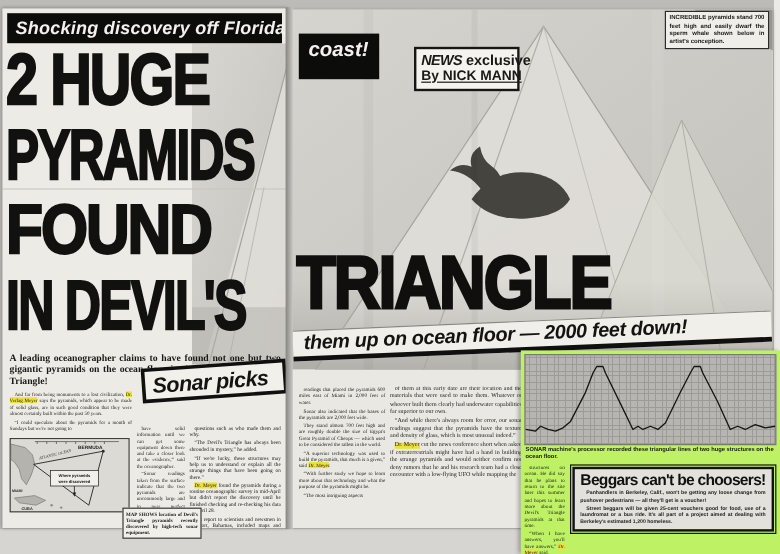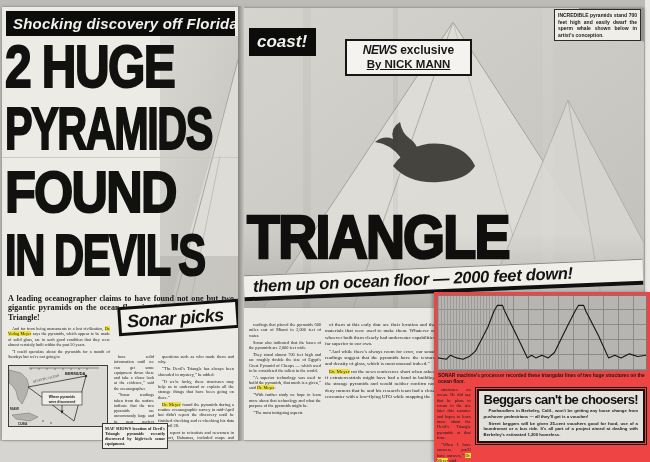--- a/index.html
+++ b/index.html
@@ -39,44 +39,44 @@
   .banner-left{position:absolute;left:116px;top:296px;width:121px;height:29px;background:#f2f0ea;
                border:3px solid #101010;transform:rotate(-4deg);display:flex;align-items:center;
                padding-left:6px;font:italic 700 18px/1 "Liberation Sans",sans-serif;letter-spacing:-.5px;
                color:#131312;z-index:5;white-space:nowrap;}
   .map-frame{width:100px;height:62px;border:1px solid #403e3a;background:#dcdad4;margin-top:2px;}
   .map-caption{position:absolute;left:100px;top:416px;width:66px;background:#f1efe9;border:.5px solid #3a3834;
                padding:1.5px 2px;font:700 4.2px/1.25 "Liberation Serif",serif;text-align:justify;z-index:6;}
 
   
   .photo{position:absolute;left:0;top:0;width:401px;height:300px;z-index:3;}
-  .coast{position:absolute;left:6px;top:20px;background:#0c0c0b;color:#f3f1ed;padding:5px 9px 6px 8px;
+  .coast{position:absolute;left:6px;top:20px;background:#0c0c0b;color:#f3f1ed;padding:5px 9px 16px 8px;
          font:italic 700 17px/1 "Liberation Sans",sans-serif;z-index:5;white-space:nowrap;}
-  .newsbox{position:absolute;left:102px;top:31px;width:127px;background:#f5f3ef;border:2px solid #161616;
+  .newsbox{position:absolute;left:102px;top:31px;width:88px;background:#f5f3ef;border:2px solid #161616;
            padding:3px 4px;text-align:center;z-index:5;}
   .newsbox .l1{font:700 12px/1.15 "Liberation Sans",sans-serif;white-space:nowrap;}
   .newsbox .l1 .brand{font-style:italic;letter-spacing:-.5px;}
   .newsbox .l2{font:700 11.5px/1.15 "Liberation Sans",sans-serif;white-space:nowrap;text-decoration:underline;}
   .incredible{position:absolute;right:3px;top:1px;width:87px;background:#f0eee8;border:1px solid #2b2b29;
               padding:2px 3px;font:700 5px/1.3 "Liberation Sans",sans-serif;text-align:justify;z-index:5;}
   .hl-right{position:absolute;left:4px;top:198px;font-family:"Liberation Sans",sans-serif;font-weight:700;
             font-size:62px;line-height:1;color:#100f0e;-webkit-text-stroke:2.5px #100f0e;letter-spacing:-2px;
             transform:scaleX(.87);transform-origin:left top;z-index:5;white-space:nowrap;}
   .banner-right{position:absolute;left:1px;top:259px;width:399px;height:26px;background:#f1efe9;
                 border-bottom:4px solid #101010;border-top:1px solid #8a8884;transform:rotate(-2.4deg);
                 display:flex;align-items:center;padding-left:9px;z-index:6;
                 font:italic 700 16.5px/1 "Liberation Sans",sans-serif;letter-spacing:-.3px;color:#131312;
                 white-space:nowrap;}
   .cols-right{position:absolute;left:6px;top:314px;width:186px;height:116px;display:flex;gap:4px;
               overflow:hidden;z-index:4;}
   .rc1{width:72px;font-size:4.3px;line-height:1.25;}
   .rc2{flex:1;font-size:5px;line-height:1.25;}
 
   
-  .clipping{position:absolute;left:434px;top:292px;width:216px;height:170px;background:#ef4444;z-index:7;
+  .clipping{position:absolute;left:434px;top:292px;width:216px;height:170px;background:#bef264;z-index:7;
             padding:3px;box-shadow:-2px 0 3px rgba(0,0,0,.25);}
   .chart{position:relative;width:210px;height:76px;border:1px solid #7b7975;background:
       repeating-linear-gradient(0deg,#9d9b97 0 .5px,transparent .5px 3px),
       repeating-linear-gradient(90deg,#9d9b97 0 .5px,transparent .5px 3px),
       repeating-linear-gradient(0deg,#8d8b87 0 .7px,transparent .7px 15px),
       repeating-linear-gradient(90deg,#8d8b87 0 .7px,transparent .7px 15px),#b7b5b1;}
   .chart svg{position:absolute;inset:0;width:100%;height:100%;}
   .chart-caption{margin:2px 1px 2px 1px;font:700 4.8px/1.25 "Liberation Sans",sans-serif;color:#181816;
                  text-align:left;}
   .clip-row{display:flex;gap:4px;align-items:flex-start;}

